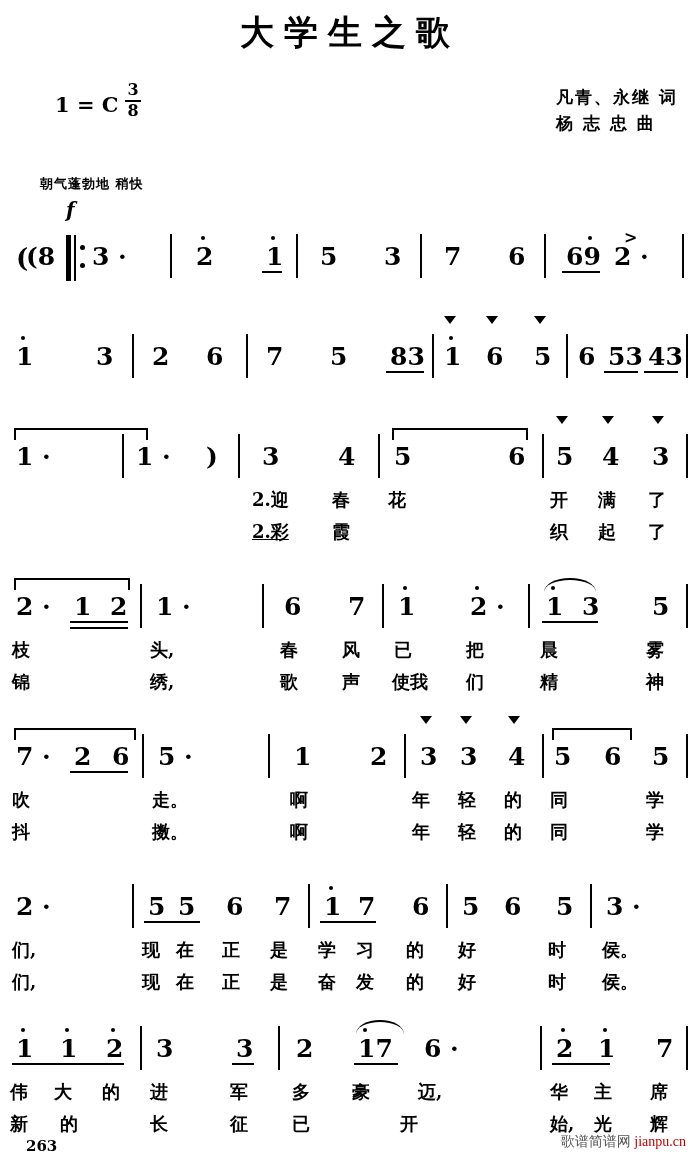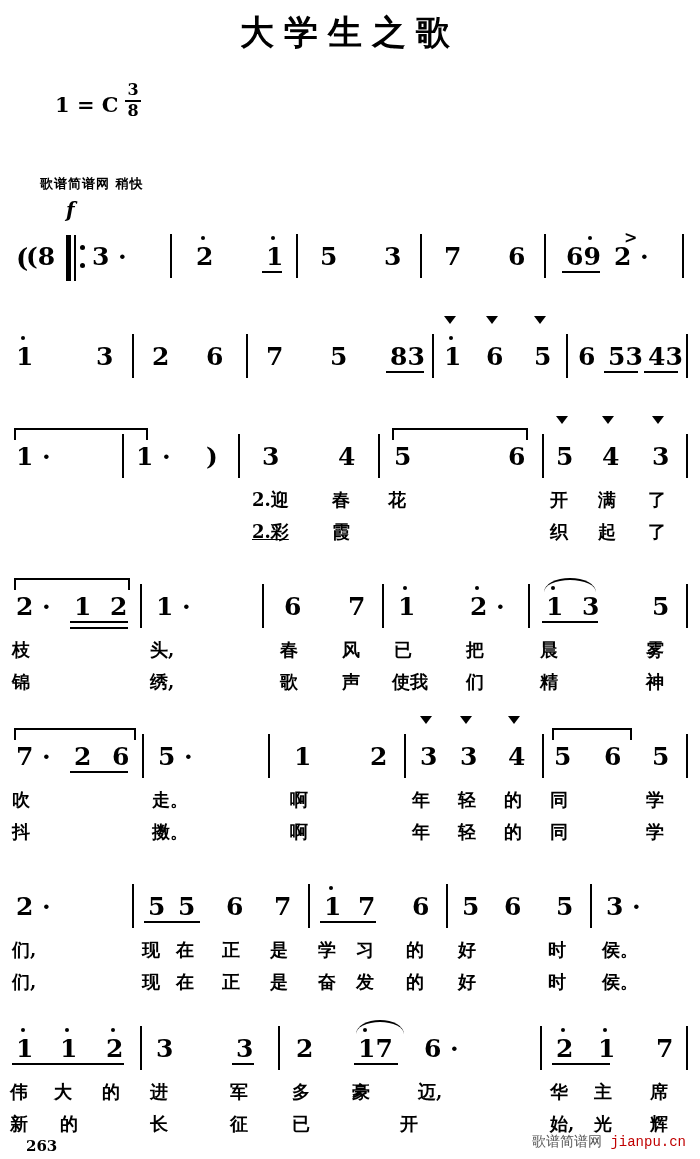--- a/index.html
+++ b/index.html
@@ -97,42 +97,46 @@
     font-weight:bold;font-size:26px;
   }
 
   .footer{
     position:absolute;left:26px;bottom:4px;
     font-family:"DejaVu Serif","Liberation Serif",serif;
     font-weight:bold;font-size:15px;
   }
   .watermark{
     position:absolute;right:14px;bottom:8px;
-    font-family:Liberation Mono, monospace;
+    font-family:Liberation Serif, serif;
     font-size:14px;color:#555;
   }
   .watermark .site{color:#c00000;}
 </style>
 </head>
 <body>
 
 <div class="sheet">
 
   <div class="title">大学生之歌</div>
 
   <div class="key-sig">1 = C</div>
 
   <div class="meter">
     <span class="num">3</span>
     <span class="bar"></span>
     <span class="den">8</span>
   </div>
 
-
-  <div class="tempo">歌谱简谱网 稍快</div>
+  <div class="credits">
+    <div>凡青、永继 词</div>
+    <div>杨 志 忠 曲</div>
+  </div>
+
+  <div class="tempo">朝气蓬勃地 稍快</div>
   <div class="dynamic">f</div>
 
   <div class="row" style="top:230px;height:70px;">
     <div class="paren" style="left:16px;top:13px;">(</div>
     <div class="note" style="left:26px;top:14px;">(8</div>
     <div class="repeat" style="left:66px;top:5px;">
       <div class="thick"></div>
         <div class="thin"></div>
         <div class="d1"></div>
         <div class="d2"></div>

